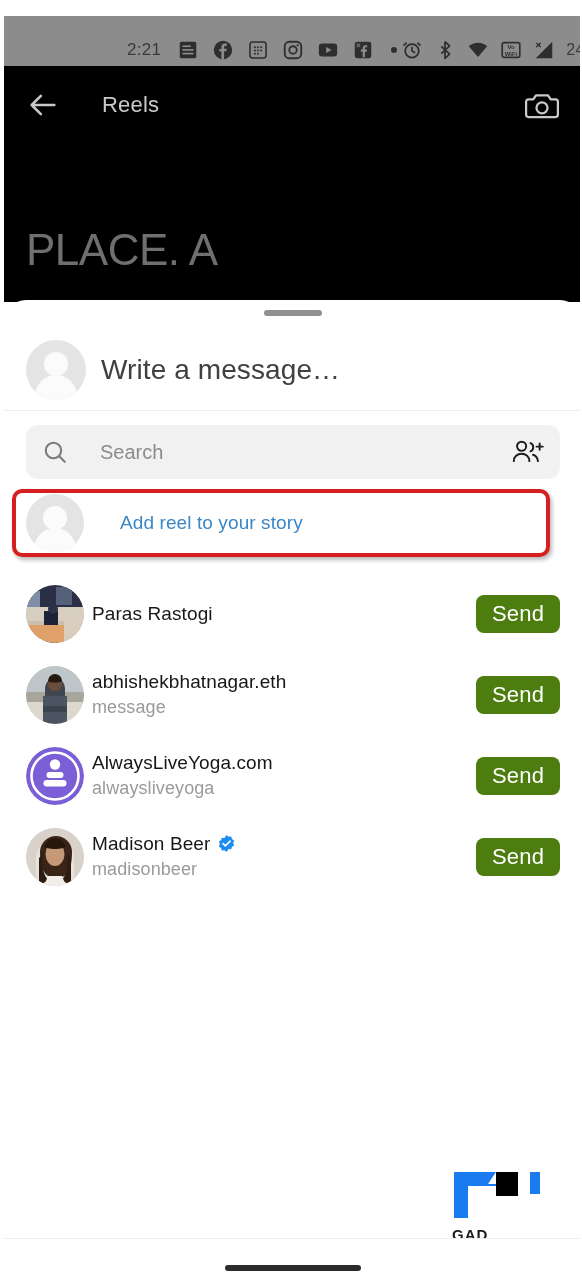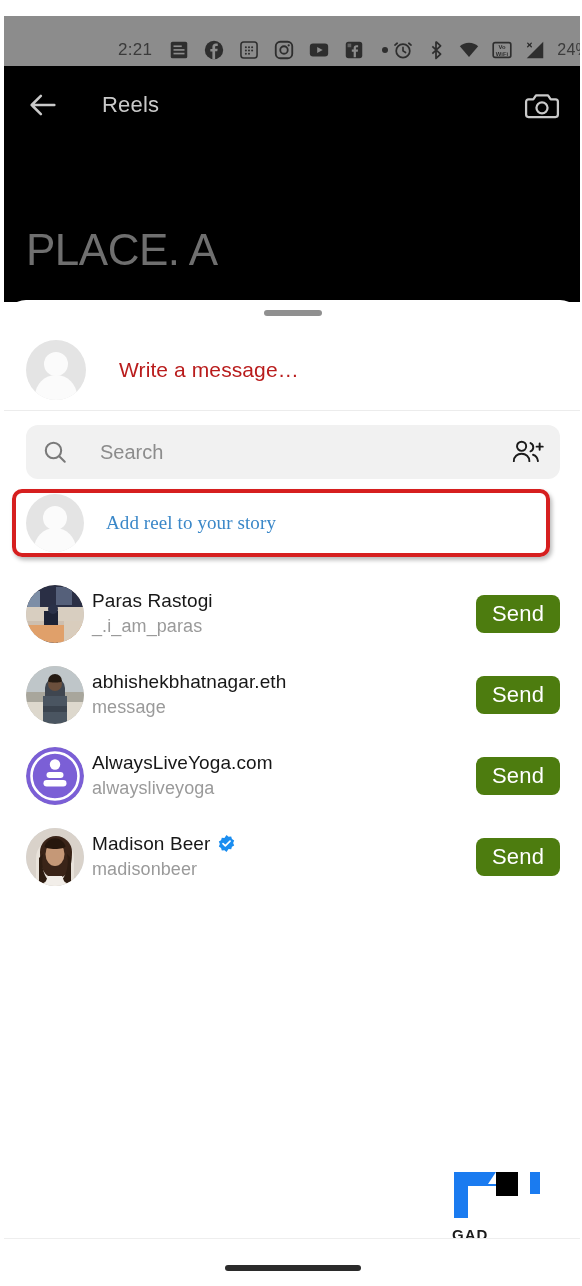--- a/index.html
+++ b/index.html
@@ -16,21 +16,21 @@
     border:2px solid #ffffff;
     overflow:hidden;
   }
 
   
   #status-bar {
     position:absolute; left:2px; top:14px;
     width:578px; height:67px;
     background:#8c8c8c;
     display:flex; align-items:center;
-    padding:0 22px;
+    padding:0 31px;
   }
   .sb-time {
     font-size:17px; color:#3a3a3a; letter-spacing:.3px;
     margin-left:92px; margin-right:16px; font-weight:400;
   }
   .sb-left-icons { display:flex; align-items:center; gap:13px; flex:0 0 auto; }
   .sb-right-icons { display:flex; align-items:center; gap:11px; margin-left:auto; }
   .sb-ico { width:22px; height:22px; display:block; }
   .sb-batt-text { font-size:16px; color:#3b3b3b; letter-spacing:.2px; }
   .dot-sep { width:6px; height:6px; border-radius:50%; background:#2e2e2e; margin:0 4px; }
@@ -86,21 +86,21 @@
     content:""; position:absolute; left:50%; top:20%;
     width:24px; height:24px; margin-left:-12px;
     border-radius:50%; background:#fbfbfb;
   }
   .avatar-default::after {
     content:""; position:absolute; left:50%; top:58%;
     width:42px; height:34px; margin-left:-21px;
     border-radius:21px 21px 0 0; background:#fbfbfb;
   }
   #message-placeholder {
-    font-size:21px; color:#b91c1c; margin-left:33px; letter-spacing:.1px;
+    font-size:28px; color:#404040; margin-left:15px; letter-spacing:.1px;
   }
   .divider { height:1px; background:#ececec; width:100%; }
 
   
   #search-row { padding:14px 22px 12px; }
   #search-box {
     display:flex; align-items:center;
     height:54px; background:#f1f1f1; border-radius:12px;
     padding:0 16px;
   }
@@ -118,21 +118,21 @@
     border:4px solid #d61f1f; border-radius:10px;
     pointer-events:none;
     box-shadow:2px 3px 4px rgba(0,0,0,.28);
   }
   #story-row {
     display:flex; align-items:center;
     height:64px; cursor:pointer;
   }
   #story-row .avatar-default { width:58px; height:58px; }
   #story-label {
-    font-size:19px; color:#3a87c8; margin-left:22px; letter-spacing:.1px;font-family:Liberation Serif, serif;
+    font-size:19px; color:#3a87c8; margin-left:36px; letter-spacing:.1px;
   }
 
   
   #contact-list { margin-top:18px; }
   .contact-row {
     display:flex; align-items:center;
     height:81px; padding:0 22px; cursor:pointer;
   }
   .c-avatar {
     width:58px; height:58px; border-radius:50%;
@@ -331,21 +331,20 @@
               <rect y="40" width="58" height="18" fill="#e0a06a"></rect>
               <path d="M0 44l20 14H0z" fill="#cf7b49"></path>
               <rect x="38" y="36" width="20" height="22" fill="#d9cdbd"></rect>
             </g>
           </svg>
         </div>
         <div class="c-text">
           <div class="c-name">
             <span>Paras Rastogi</span>
           </div>
-          <div class="c-handle">_.i_am_paras</div>
         </div>
         <button class="send-btn">Send</button>
       </div>
 
       <div class="contact-row">
         <div class="c-avatar">
           <svg viewBox="0 0 58 58" width="58" height="58">
             <defs>
                 <clipPath id="cp2">
                   <circle cx="29" cy="29" r="29"></circle>

